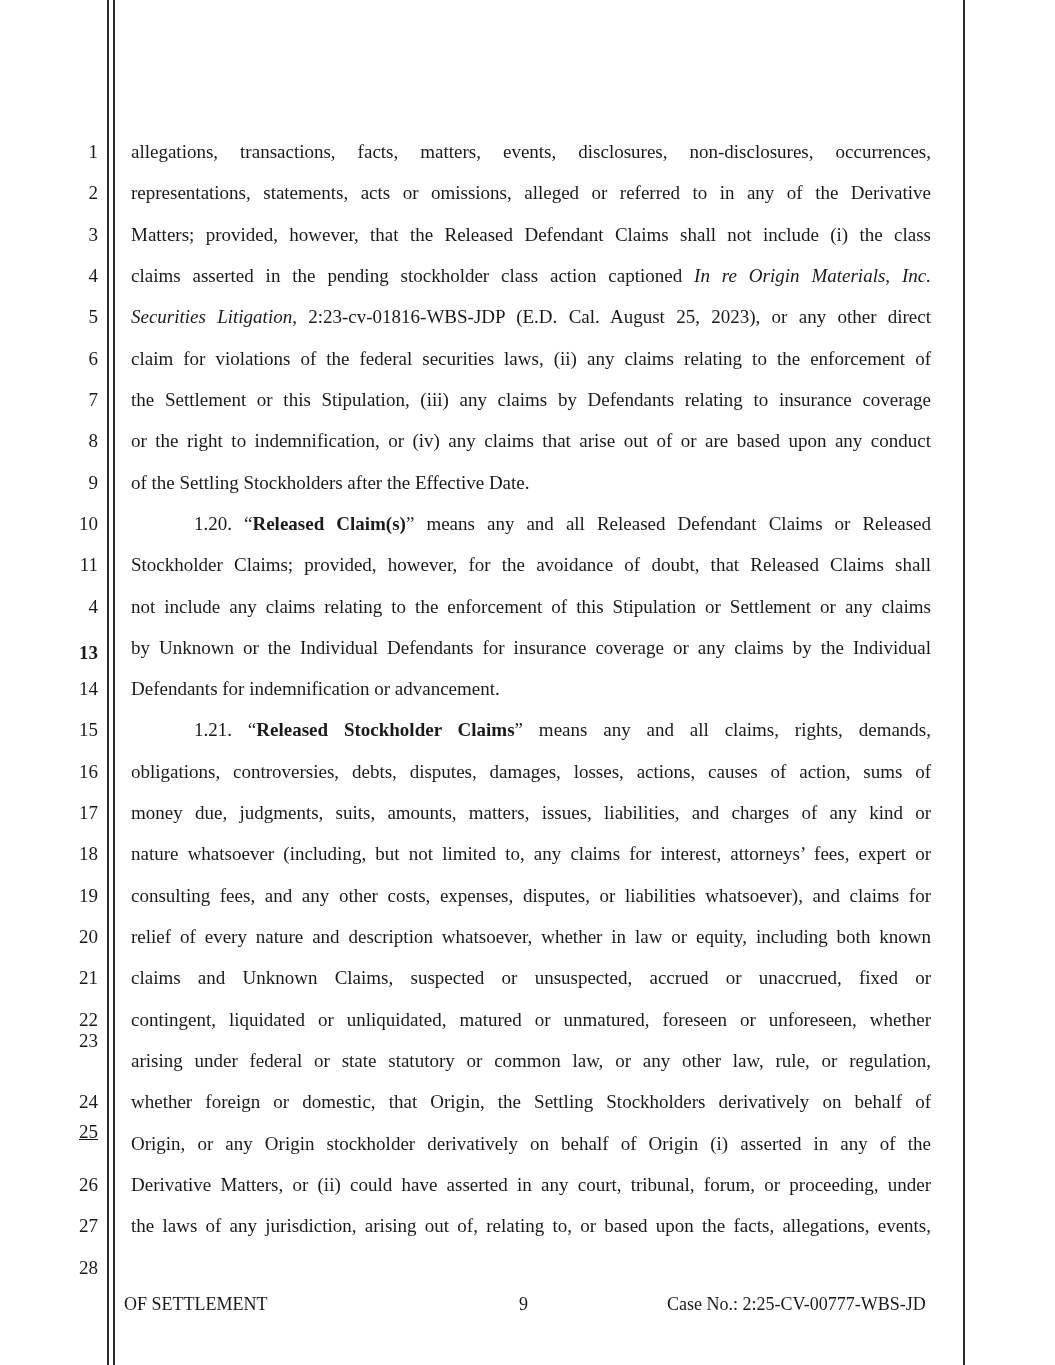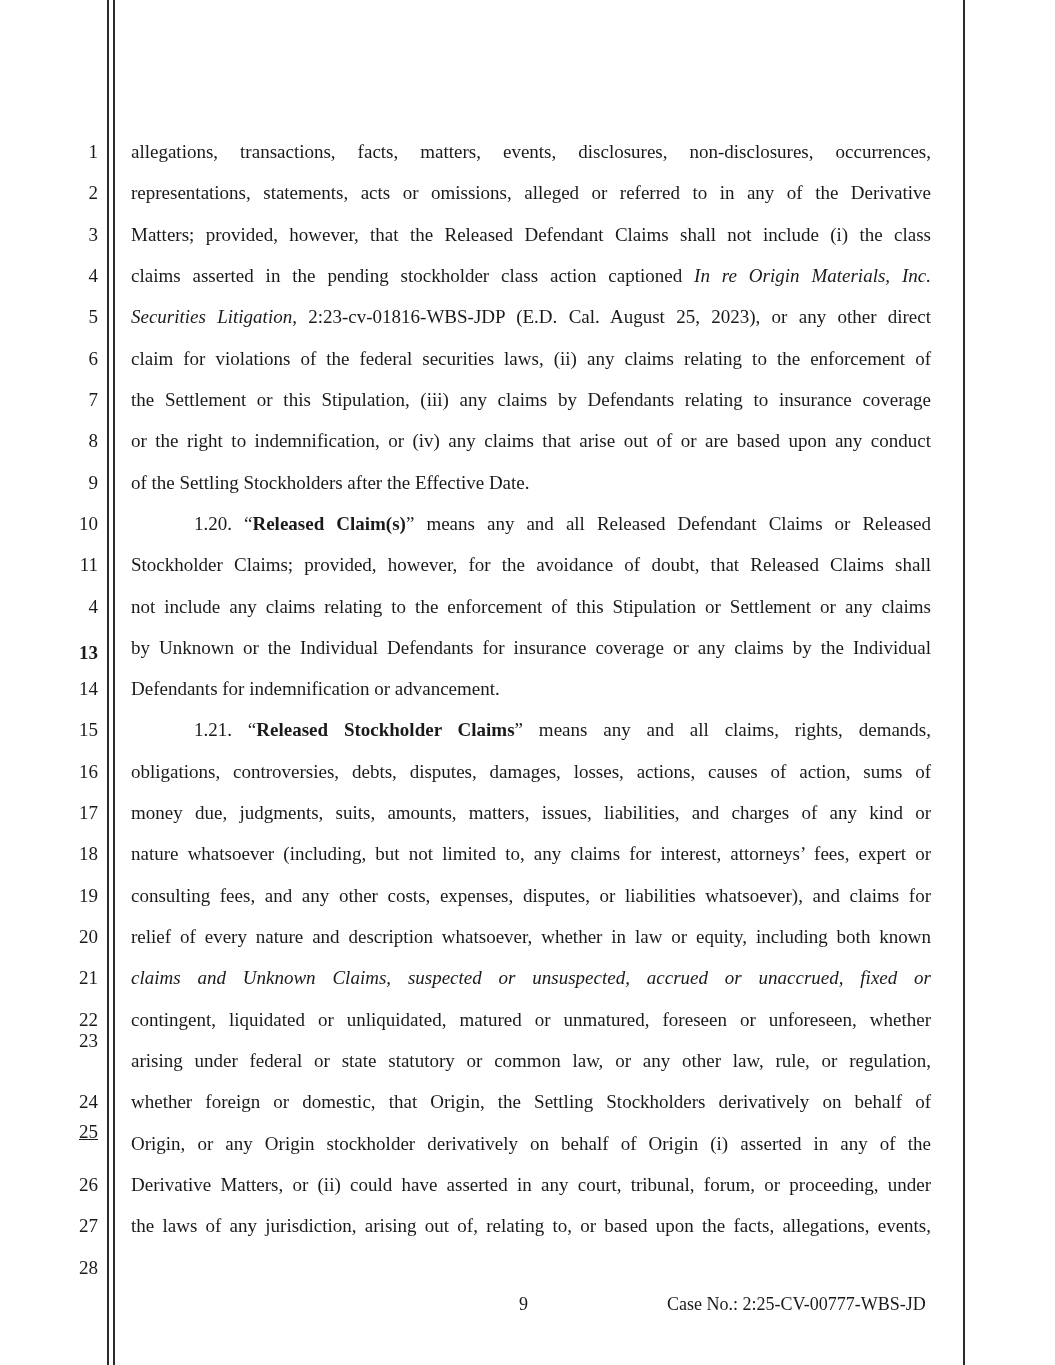--- a/index.html
+++ b/index.html
@@ -74,25 +74,26 @@
     <div class="line" style="top: 554.2px;"><span>Stockholder Claims; provided, however, for the avoidance of doubt, that Released Claims shall</span></div>
     <div class="line" style="top: 595.52px;"><span>not include any claims relating to the enforcement of this Stipulation or Settlement or any claims</span></div>
     <div class="line" style="top: 636.84px;"><span>by Unknown or the Individual Defendants for insurance coverage or any claims by the Individual</span></div>
     <div class="line last" style="top: 678.16px;"><span>Defendants for indemnification or advancement.</span></div>
     <div class="line indent" style="top: 719.48px;"><span>1.21.  “</span><b>Released Stockholder Claims</b><span>” means any and all claims, rights, demands,</span></div>
     <div class="line" style="top: 760.8px;"><span>obligations, controversies, debts, disputes, damages, losses, actions, causes of action, sums of</span></div>
     <div class="line" style="top: 802.12px;"><span>money due, judgments, suits, amounts, matters, issues, liabilities, and charges of any kind or</span></div>
     <div class="line" style="top: 843.44px;"><span>nature whatsoever (including, but not limited to, any claims for interest, attorneys’ fees, expert or</span></div>
     <div class="line" style="top: 884.76px;"><span>consulting fees, and any other costs, expenses, disputes, or liabilities whatsoever), and claims for</span></div>
     <div class="line" style="top: 926.08px;"><span>relief of every nature and description whatsoever, whether in law or equity, including both known</span></div>
-    <div class="line" style="top: 967.4px; font-style: italic;"><span>claims and Unknown Claims, suspected or unsuspected, accrued or unaccrued, fixed or</span></div>
+    <div class="line" style="top: 967.4px;"><span>claims and Unknown Claims, suspected or unsuspected, accrued or unaccrued, fixed or</span></div>
     <div class="line" style="top: 1008.72px;"><span>contingent, liquidated or unliquidated, matured or unmatured, foreseen or unforeseen, whether</span></div>
     <div class="line" style="top: 1050.04px;"><span>arising under federal or state statutory or common law, or any other law, rule, or regulation,</span></div>
     <div class="line" style="top: 1091.36px;"><span>whether foreign or domestic, that Origin, the Settling Stockholders derivatively on behalf of</span></div>
     <div class="line" style="top: 1132.68px;"><span>Origin, or any Origin stockholder derivatively on behalf of Origin (i) asserted in any of the</span></div>
     <div class="line" style="top: 1174px;"><span>Derivative Matters, or (ii) could have asserted in any court, tribunal, forum, or proceeding, under</span></div>
     <div class="line" style="top: 1215.32px;"><span>the laws of any jurisdiction, arising out of, relating to, or based upon the facts, allegations, events,</span></div>
   </div>
 
 <div class="footer" id="f-left">
+  <div>OF SETTLEMENT</div>
 </div>
 <div class="footer" id="f-page">9</div>
 <div class="footer" id="f-case">Case No.: 2:25-CV-00777-WBS-JD</div>
 
 </body></html>

